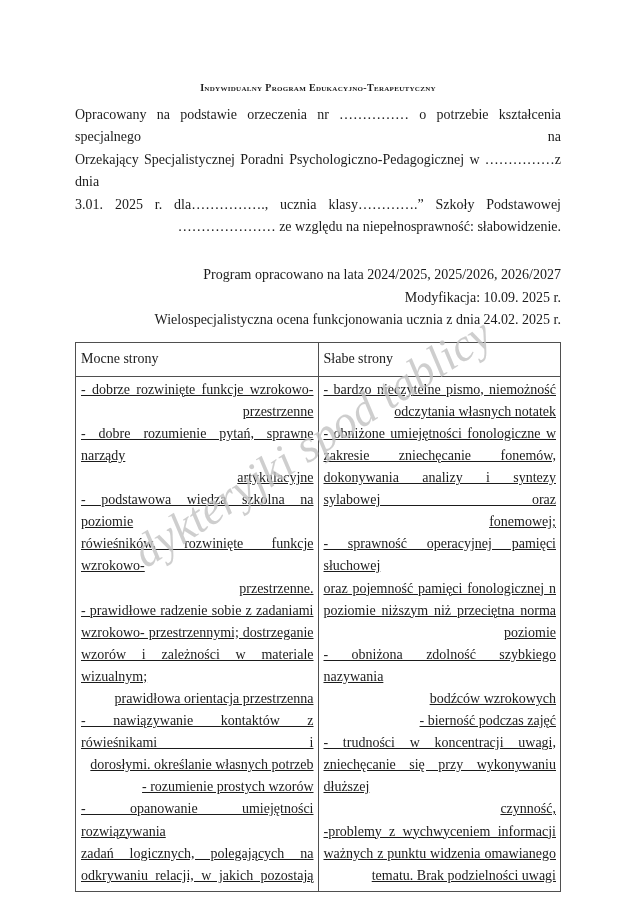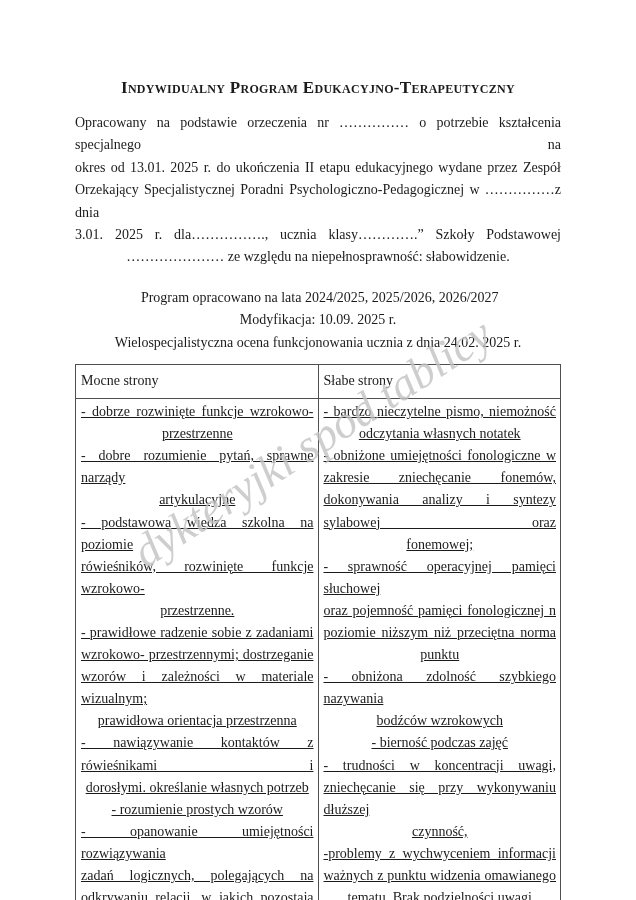--- a/index.html
+++ b/index.html
@@ -7,29 +7,29 @@
     position:relative;
     width:636px;height:900px;
     margin:0 auto;
     background:#ffffff;
     font-family:"Liberation Serif","DejaVu Serif",serif;
     color:#1b1b1b;
     overflow:hidden;
   }
   .content{position:absolute;left:75px;top:78px;width:486px;z-index:1;}
   .title{
-    margin:0 0 14px 0;
-    font-size:17px;line-height:20px;
+    margin:0 0 6px 0;
+    font-size:10px;line-height:20px;
     font-weight:700;font-variant:small-caps;
     text-align:center;letter-spacing:.3px;
   }
   .para div,.info div{font-size:14px;line-height:22.4px;}
   .jline{text-align:justify;text-align-last:justify;}
-  .lline{text-align:center;}
-  .info{margin-top:18px;}
+  .lline{text-align:right;}
+  .info{margin-top:26px;}
   .info .iline{white-space:pre-wrap;}
   table.sw{
     width:100%;border-collapse:collapse;table-layout:fixed;
     margin-top:10px;
   }
   table.sw th{
     border:1px solid #4f4f4f;
     font-size:14px;font-weight:400;text-align:left;
     padding:7px 6px 8px 5px;line-height:18px;
   }
@@ -57,21 +57,20 @@
 <div class="page" style="color: rgb(27, 27, 27);">
 
   <div class="watermark" style="color: rgb(195, 195, 195);">dykteryjki spod tablicy</div>
 
   <div class="content">
 
     <h1 class="title">Indywidualny Program Edukacyjno-Terapeutyczny</h1>
 
     <div class="para" id="intro-paragraph">
         <div class="jline">Opracowany na podstawie orzeczenia  nr …………… o potrzebie kształcenia specjalnego na</div>
-        <div class="jline">okres od 13.01. 2025 r. do ukończenia II etapu edukacyjnego wydane przez Zespół</div>
         <div class="jline">Orzekający Specjalistycznej Poradni Psychologiczno-Pedagogicznej w ……………z dnia</div>
         <div class="jline">3.01. 2025 r. dla……………., ucznia klasy………….” Szkoły Podstawowej</div>
         <div class="lline">………………… ze  względu na niepełnosprawność: słabowidzenie.</div>
       </div>
 
     <div class="info" id="program-info">
         <div class="iline lline"> Program opracowano na lata 2024/2025, 2025/2026, 2026/2027</div>
         <div class="iline lline">Modyfikacja: 10.09. 2025 r.</div>
         <div class="iline lline">Wielospecjalistyczna ocena funkcjonowania ucznia z dnia 24.02. 2025 r.</div>
       </div>
@@ -107,21 +106,21 @@
           <td id="weaknesses-cell">
               <div class="jline">- bardzo nieczytelne pismo, niemożność</div>
               <div class="lline">odczytania własnych notatek</div>
               <div class="jline">- obniżone umiejętności fonologiczne w</div>
               <div class="jline">zakresie zniechęcanie fonemów,</div>
               <div class="jline">dokonywania analizy i syntezy sylabowej oraz</div>
               <div class="lline">fonemowej;</div>
               <div class="jline">- sprawność operacyjnej pamięci słuchowej</div>
               <div class="jline">oraz pojemność pamięci fonologicznej n</div>
               <div class="jline">poziomie niższym niż przeciętna norma</div>
-              <div class="lline">punktu</div>
+              <div class="lline">poziomie</div>
               <div class="jline">- obniżona zdolność szybkiego nazywania</div>
               <div class="lline">bodźców wzrokowych</div>
               <div class="lline">- bierność podczas zajęć</div>
               <div class="jline">- trudności w koncentracji uwagi,</div>
               <div class="jline">zniechęcanie się przy wykonywaniu dłuższej</div>
               <div class="lline">czynność,</div>
               <div class="jline">-problemy z wychwyceniem informacji</div>
               <div class="jline">ważnych z punktu widzenia omawianego</div>
               <div class="lline">tematu. Brak podzielności uwagi</div>
             </td>

